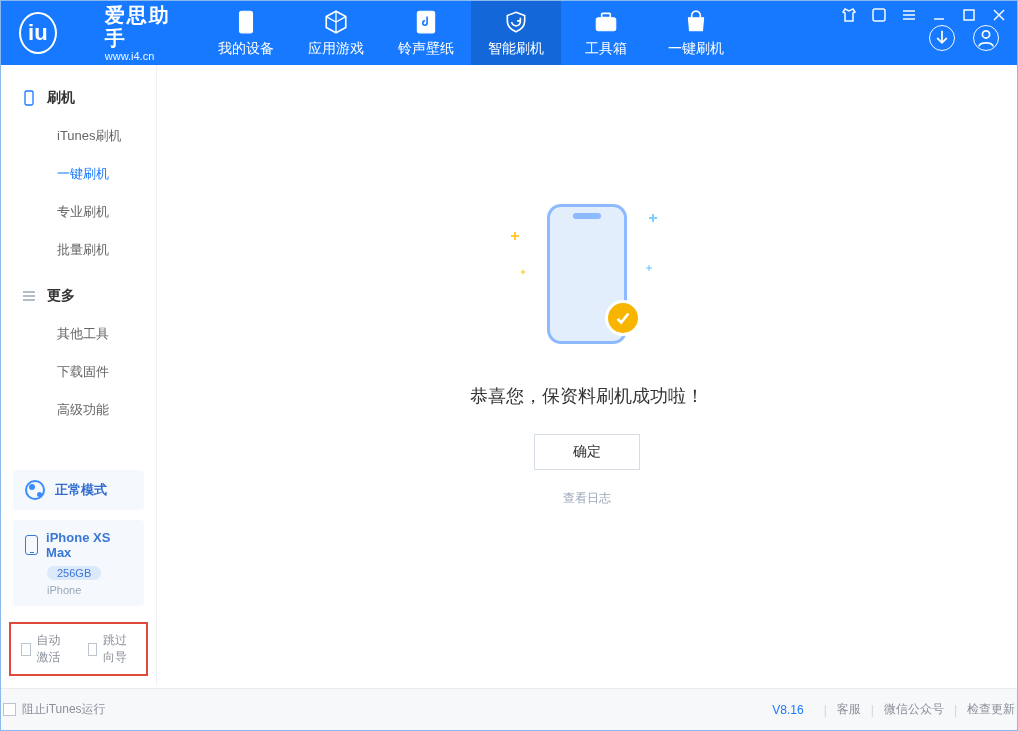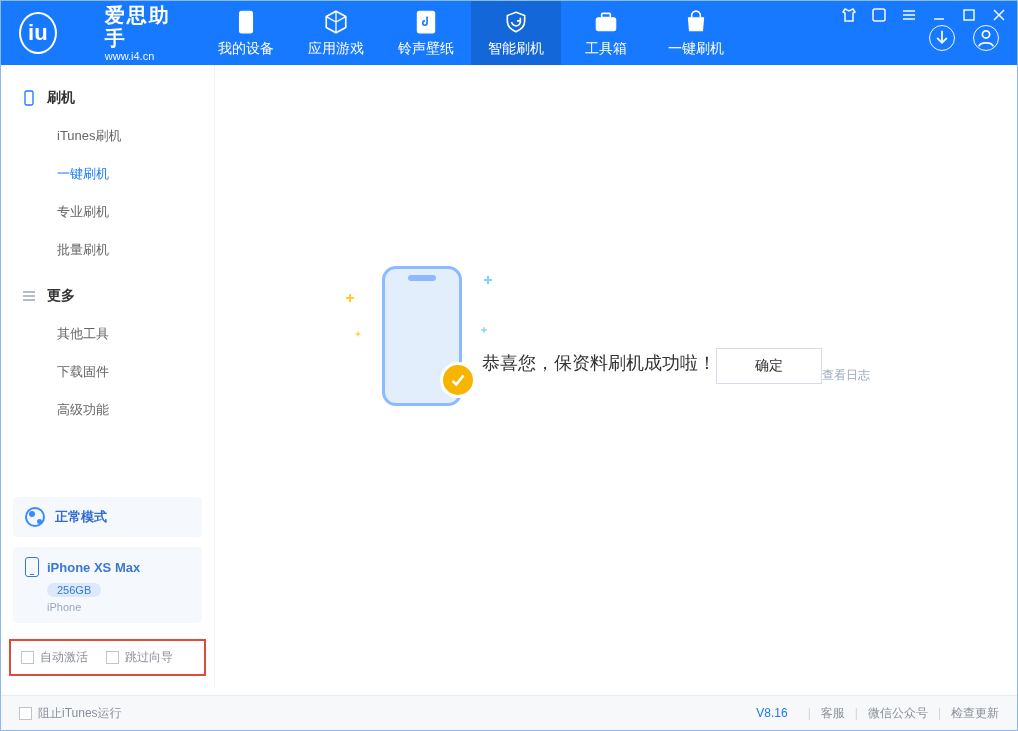--- a/index.html
+++ b/index.html
@@ -20,21 +20,21 @@
 .nav-icon svg { width: 26px; height: 26px; fill: #fff; stroke: #fff; }
 
 .window-ctrls { position: absolute; right: 10px; top: 6px; display: flex; gap: 14px; align-items: center; }
 .window-ctrls .wc, .header-btns .hb { width: 16px; height: 16px; display: flex; align-items: center; justify-content: center; cursor: pointer; opacity: .95; }
 .window-ctrls svg, .header-btns svg { stroke: #fff; fill: none; stroke-width: 1.5; }
 .header-btns { position: absolute; right: 18px; bottom: 14px; display: flex; gap: 18px; }
 .header-btns .hb { width: 26px; height: 26px; border: 1.5px solid #fff; border-radius: 50%; }
 
 
 .body { display: flex; height: calc(100% - 78px - 30px); }
-.sidebar { width: 214px; border-right: 1px solid #eef2f6; padding-top: 14px; display: flex; flex-direction: column; }
+.sidebar { width: 156px; border-right: 1px solid #eef2f6; padding-top: 14px; display: flex; flex-direction: column; }
 .side-group { padding: 0 12px; }
 .side-title { display: flex; align-items: center; gap: 10px; font-size: 14px; color: #333; font-weight: bold; padding: 10px 8px; }
 .side-title svg, .side-title .ticon { width: 16px; height: 16px; }
 .side-items { padding-left: 44px; }
 .side-item { font-size: 13px; color: #666; padding: 10px 0; cursor: pointer; }
 .side-item.active { color: #1779ff; }
 
 .device-area { margin-top: auto; padding: 10px 12px 0 12px; }
 .mode-card, .device-card { background: #f5f8fc; border-radius: 4px; padding: 10px 12px; margin-bottom: 10px; font-size: 13px; }
 .mode-card { display: flex; align-items: center; gap: 10px; color: #2f6bd0; font-weight: bold; }
@@ -46,21 +46,21 @@
 .dev-row1 { display: flex; align-items: center; gap: 8px; font-weight: bold; }
 .dev-phone { width: 14px; height: 20px; border: 1.5px solid #3a78d6; border-radius: 3px; position: relative; }
 .dev-phone::after { content: ""; position: absolute; bottom: 1px; left: 50%; width: 4px; height: 1.5px; background: #3a78d6; transform: translateX(-50%); }
 .badge { display: inline-block; background: #dce9fb; color: #3a78d6; border-radius: 10px; padding: 1px 10px; font-size: 11px; margin-top: 6px; margin-left: 22px; }
 .dev-sub { color: #9aa7b8; font-size: 11px; margin-left: 22px; margin-top: 4px; }
 
 .check-row { border: 2px solid #e04a3a; padding: 8px 10px; margin: 6px 8px 10px 8px; display: flex; gap: 18px; align-items: flex-end; }
 .cb { display: flex; align-items: center; gap: 6px; font-size: 12px; color: #8a8f99; cursor: pointer; }
 .cbox { width: 13px; height: 13px; border: 1px solid #bcc4d0; background: #fff; }
 
-.main { flex: 1; position: relative; display: flex; align-items: center; justify-content: center; }
+.main { flex: 1; position: relative; display: flex; flex-direction: column; align-items: center; justify-content: center; }
 .illus { width: 120px; height: 150px; position: relative; margin-bottom: 30px; margin-top: -40px; }
 .phone-shape { width: 80px; height: 140px; border: 3px solid #8cb9ff; border-radius: 14px; background: #e3eefc; position: absolute; left: 20px; top: 0; }
 .phone-shape::before { content: ""; position: absolute; top: 6px; left: 50%; transform: translateX(-50%); width: 28px; height: 6px; background: #8cb9ff; border-radius: 3px; }
 .check-badge { width: 36px; height: 36px; background: #f7b500; border-radius: 50%; position: absolute; right: 6px; bottom: 18px; border: 3px solid #fff; display: flex; align-items: center; justify-content: center; }
 .check-badge svg { width: 18px; height: 18px; stroke: #fff; stroke-width: 3; fill: none; }
 .spark { width: 8px; height: 8px; position: absolute; }
 .spark::before, .spark::after { content: ""; position: absolute; background: #ffcc33; }
 .spark::before { width: 8px; height: 2px; top: 3px; }
 .spark::after { width: 2px; height: 8px; left: 3px; }
 .s1 { left: -16px; top: 28px; }
@@ -68,21 +68,21 @@
 .s3 { right: -10px; top: 10px; }
 .s3::before, .s3::after { background: #7fd0ff; }
 .s4 { right: -6px; top: 60px; transform: scale(.7); }
 .s4::before, .s4::after { background: #7fd0ff; }
 
 .msg { font-size: 18px; color: #333; margin-bottom: 26px; }
 .ok-btn { border: 1px solid #d7dde6; background: #fff; padding: 8px 38px; font-size: 14px; color: #333; cursor: pointer; margin-bottom: 20px; }
 .log-link { color: #9aa7b8; font-size: 12px; cursor: pointer; }
 
 
-.footer { position: absolute; bottom: 0; left: 0; right: 0; height: 35px; background: #f7f8fa; border-top: 1px solid #e8ecf1; display: flex; align-items: center; padding: 0 18px; font-size: 12px; color: #8a8f99; }
+.footer { position: absolute; bottom: 0; left: 0; right: 0; height: 42px; background: #f7f8fa; border-top: 1px solid #e8ecf1; display: flex; align-items: center; padding: 0 2px; font-size: 12px; color: #8a8f99; }
 .footer .cb { color: #8a8f99; }
 .footer-right { margin-left: auto; display: flex; align-items: center; gap: 10px; }
 .fsep { color: #d0d6de; }
 .flink { cursor: pointer; }
 .ver { color: #1779ff; margin-right: 10px; }
 </style>
 </head>
 <body>
 
 <div class="header">

